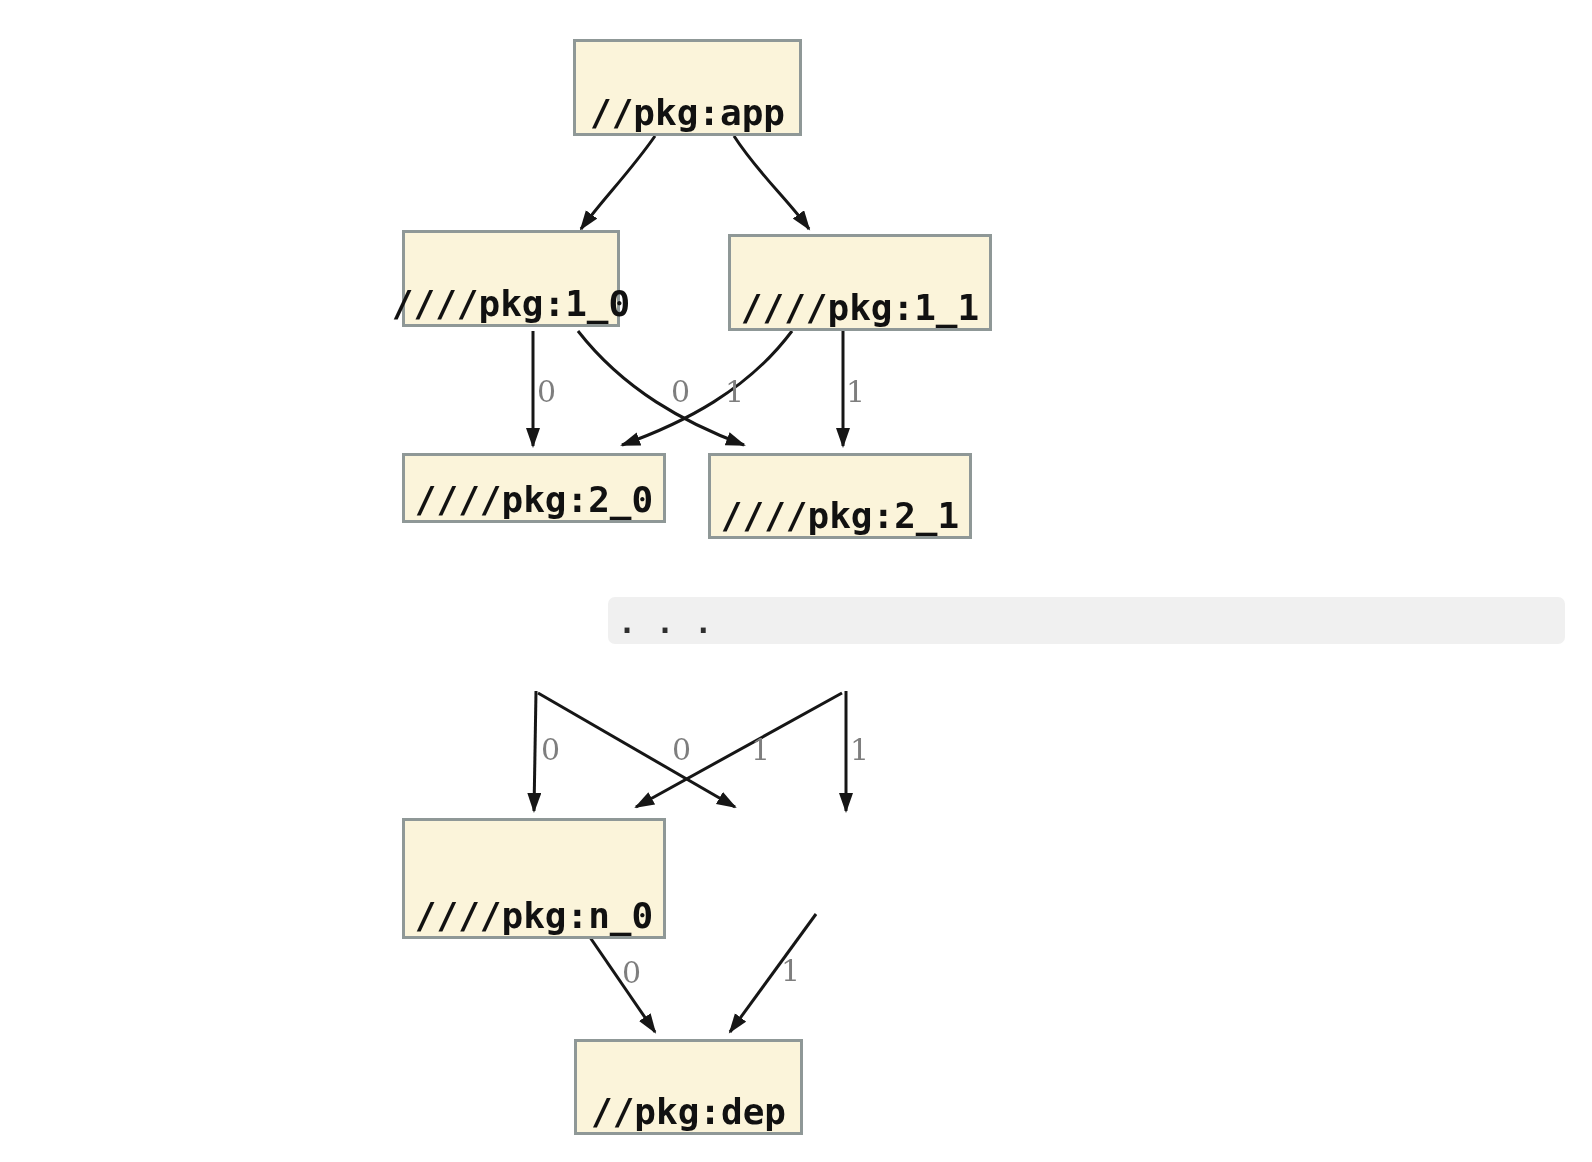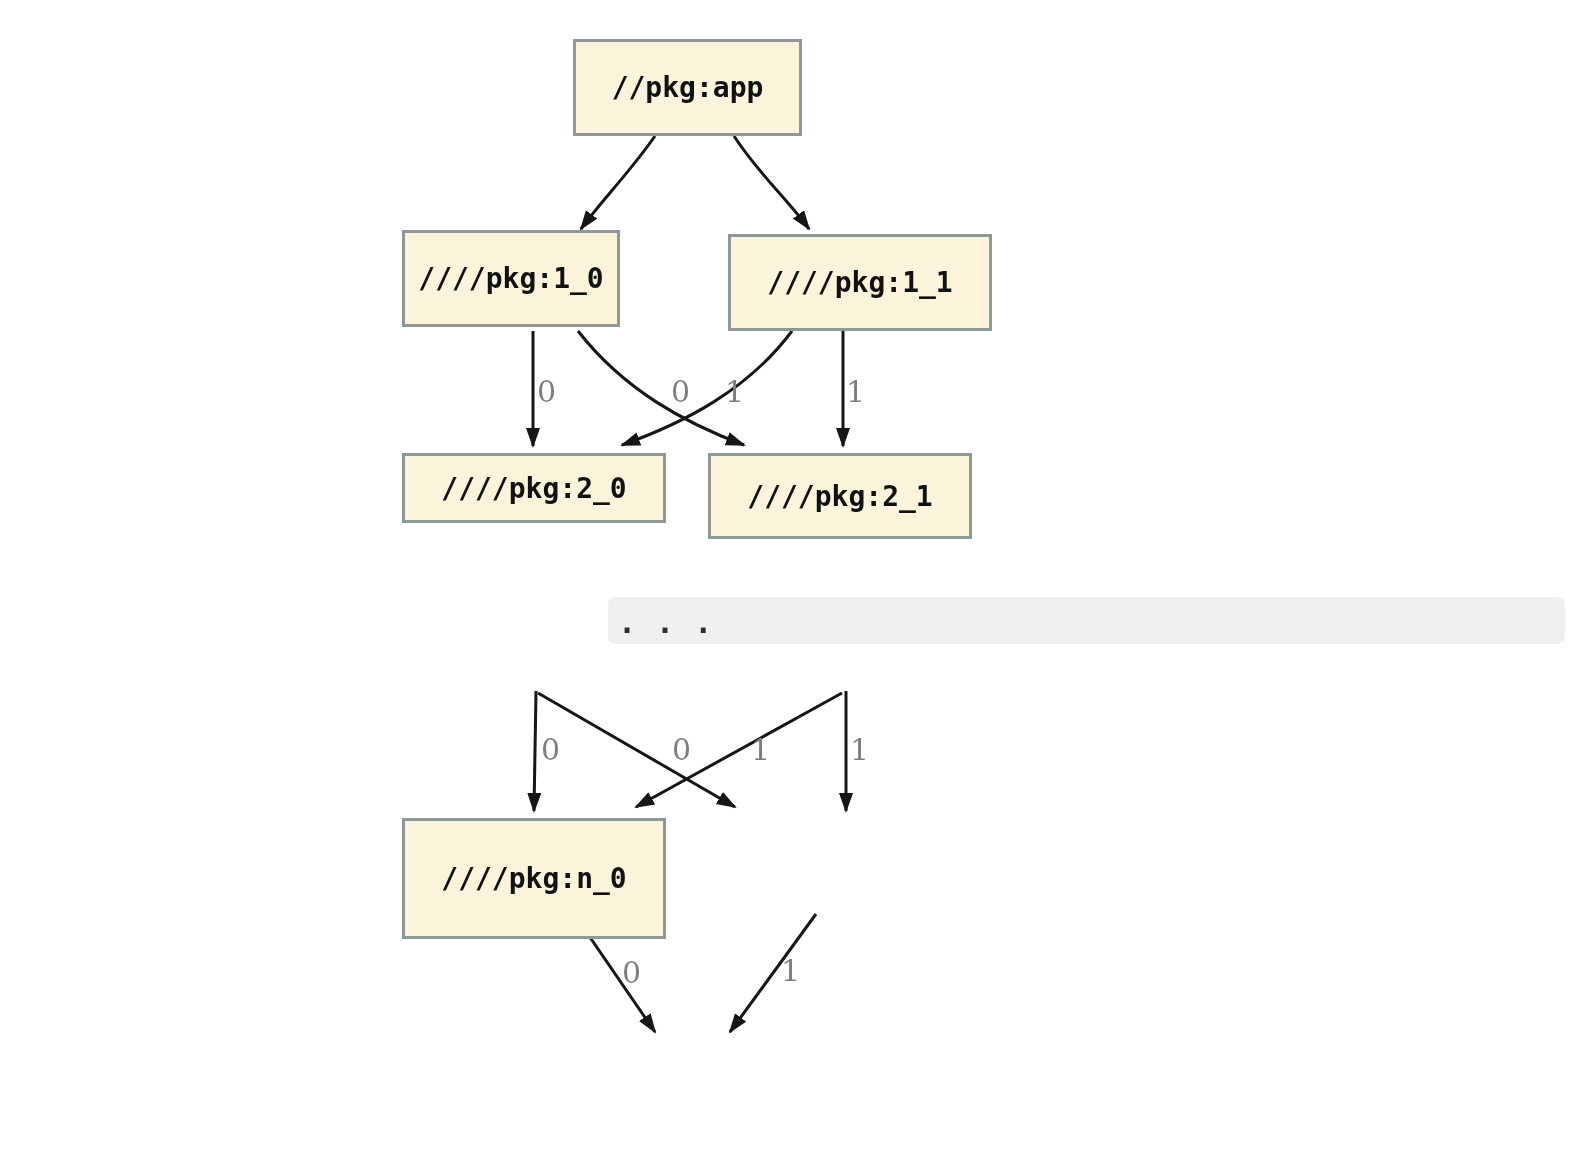--- a/index.html
+++ b/index.html
@@ -26,23 +26,23 @@
     stroke: #161616;
     stroke-width: 3;
     fill: none;
   }
   .node {
     position: absolute;
     box-sizing: border-box;
     background: #fbf4da;
     border: 3px solid #8f9897;
     display: flex;
-    align-items: center;
+    align-items: flex-end;
     justify-content: center;
-    font-size: 28px;
+    font-size: 36px;
     font-weight: 700;
     color: #111111;
     letter-spacing: 0px;
     white-space: nowrap;
   }
   .edge-label {
     position: absolute;
     font-family: "DejaVu Serif", "Liberation Serif", serif;
     font-size: 30px;
     line-height: 1;
@@ -114,20 +114,23 @@
     <span>////pkg:2_0</span>
   </div>
   <div class="node" style="left:708px; top:453px; width:264px; height:86px;">
     <span>////pkg:2_1</span>
   </div>
 
   <div class="node" style="left:402px; top:818px; width:264px; height:121px;">
     <span>////pkg:n_0</span>
   </div>
 
+  <div class="node" style="left:574px; top:1039px; width:229px; height:96px;">
+    <span>//pkg:dep</span>
+  </div>
 
   <span class="edge-label" style="left:537px; top:377px;">0</span>
   <span class="edge-label" style="left:671px; top:377px;">0</span>
   <span class="edge-label" style="left:725px; top:377px;">1</span>
   <span class="edge-label" style="left:846px; top:377px;">1</span>
 
   <div class="ellipsis-band">
     <span class="ellipsis-dots">. . .</span>
   </div>
 

